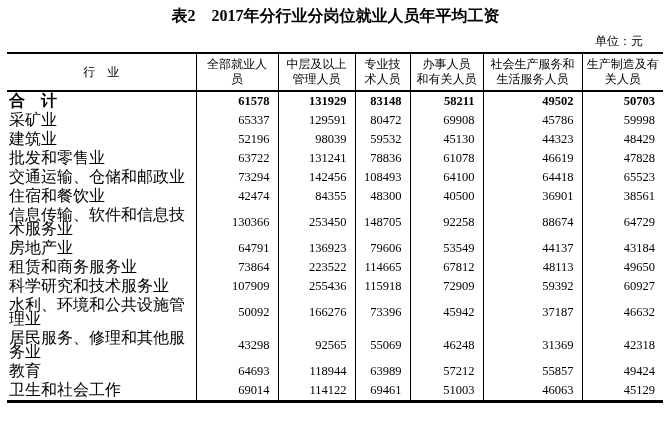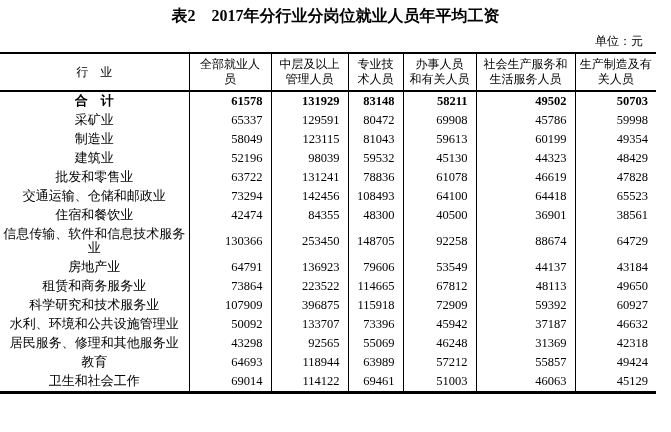--- a/index.html
+++ b/index.html
@@ -21,41 +21,42 @@
   }
   .unit-label {
     text-align: right;
     font-size: 12px;
     line-height: 14px;
     padding: 8px 28px 4px 0;
   }
   table.wage-table {
     border-collapse: collapse;
     table-layout: fixed;
+    margin-left: 7px;
     width: 656px;
     border-top: 2px solid #000;
     border-bottom: 3px solid #000;
   }
   thead th {
     border-bottom: 2px solid #000;
     font-weight: normal;
     font-size: 12px;
     line-height: 15px;
     padding: 3px 1px;
     white-space: pre-line;
     vertical-align: middle;
     text-align: center;
   }
   th + th, td + td { border-left: 1px solid #000; }
   td.industry-cell {
-    font-size: 13px;
+    font-size: 16px;
     line-height: 14px;
     padding: 2px 2px 3px 2px;
     vertical-align: middle;
-    text-align: center;
+    text-align: left;
   }
   td.num-cell {
     font-size: 12.5px;
     line-height: 14px;
     padding: 2px 8px 3px 0;
     vertical-align: middle;
     text-align: right;
   }
   tr.total-row td { font-weight: bold; }
 </style>
@@ -105,29 +106,20 @@
         <tr>
           <td class="industry-cell">采矿业</td>
           <td class="num-cell">65337</td>
           <td class="num-cell">129591</td>
           <td class="num-cell">80472</td>
           <td class="num-cell">69908</td>
           <td class="num-cell">45786</td>
           <td class="num-cell">59998</td>
         </tr>
         <tr>
-          <td class="industry-cell">制造业</td>
-          <td class="num-cell">58049</td>
-          <td class="num-cell">123115</td>
-          <td class="num-cell">81043</td>
-          <td class="num-cell">59613</td>
-          <td class="num-cell">60199</td>
-          <td class="num-cell">49354</td>
-        </tr>
-        <tr>
           <td class="industry-cell">建筑业</td>
           <td class="num-cell">52196</td>
           <td class="num-cell">98039</td>
           <td class="num-cell">59532</td>
           <td class="num-cell">45130</td>
           <td class="num-cell">44323</td>
           <td class="num-cell">48429</td>
         </tr>
         <tr>
           <td class="industry-cell">批发和零售业</td>
@@ -179,30 +171,30 @@
           <td class="num-cell">73864</td>
           <td class="num-cell">223522</td>
           <td class="num-cell">114665</td>
           <td class="num-cell">67812</td>
           <td class="num-cell">48113</td>
           <td class="num-cell">49650</td>
         </tr>
         <tr>
           <td class="industry-cell">科学研究和技术服务业</td>
           <td class="num-cell">107909</td>
-          <td class="num-cell">396875</td>
+          <td class="num-cell">255436</td>
           <td class="num-cell">115918</td>
           <td class="num-cell">72909</td>
           <td class="num-cell">59392</td>
           <td class="num-cell">60927</td>
         </tr>
         <tr>
           <td class="industry-cell">水利、环境和公共设施管理业</td>
           <td class="num-cell">50092</td>
-          <td class="num-cell">133707</td>
+          <td class="num-cell">166276</td>
           <td class="num-cell">73396</td>
           <td class="num-cell">45942</td>
           <td class="num-cell">37187</td>
           <td class="num-cell">46632</td>
         </tr>
         <tr>
           <td class="industry-cell">居民服务、修理和其他服务业</td>
           <td class="num-cell">43298</td>
           <td class="num-cell">92565</td>
           <td class="num-cell">55069</td>

